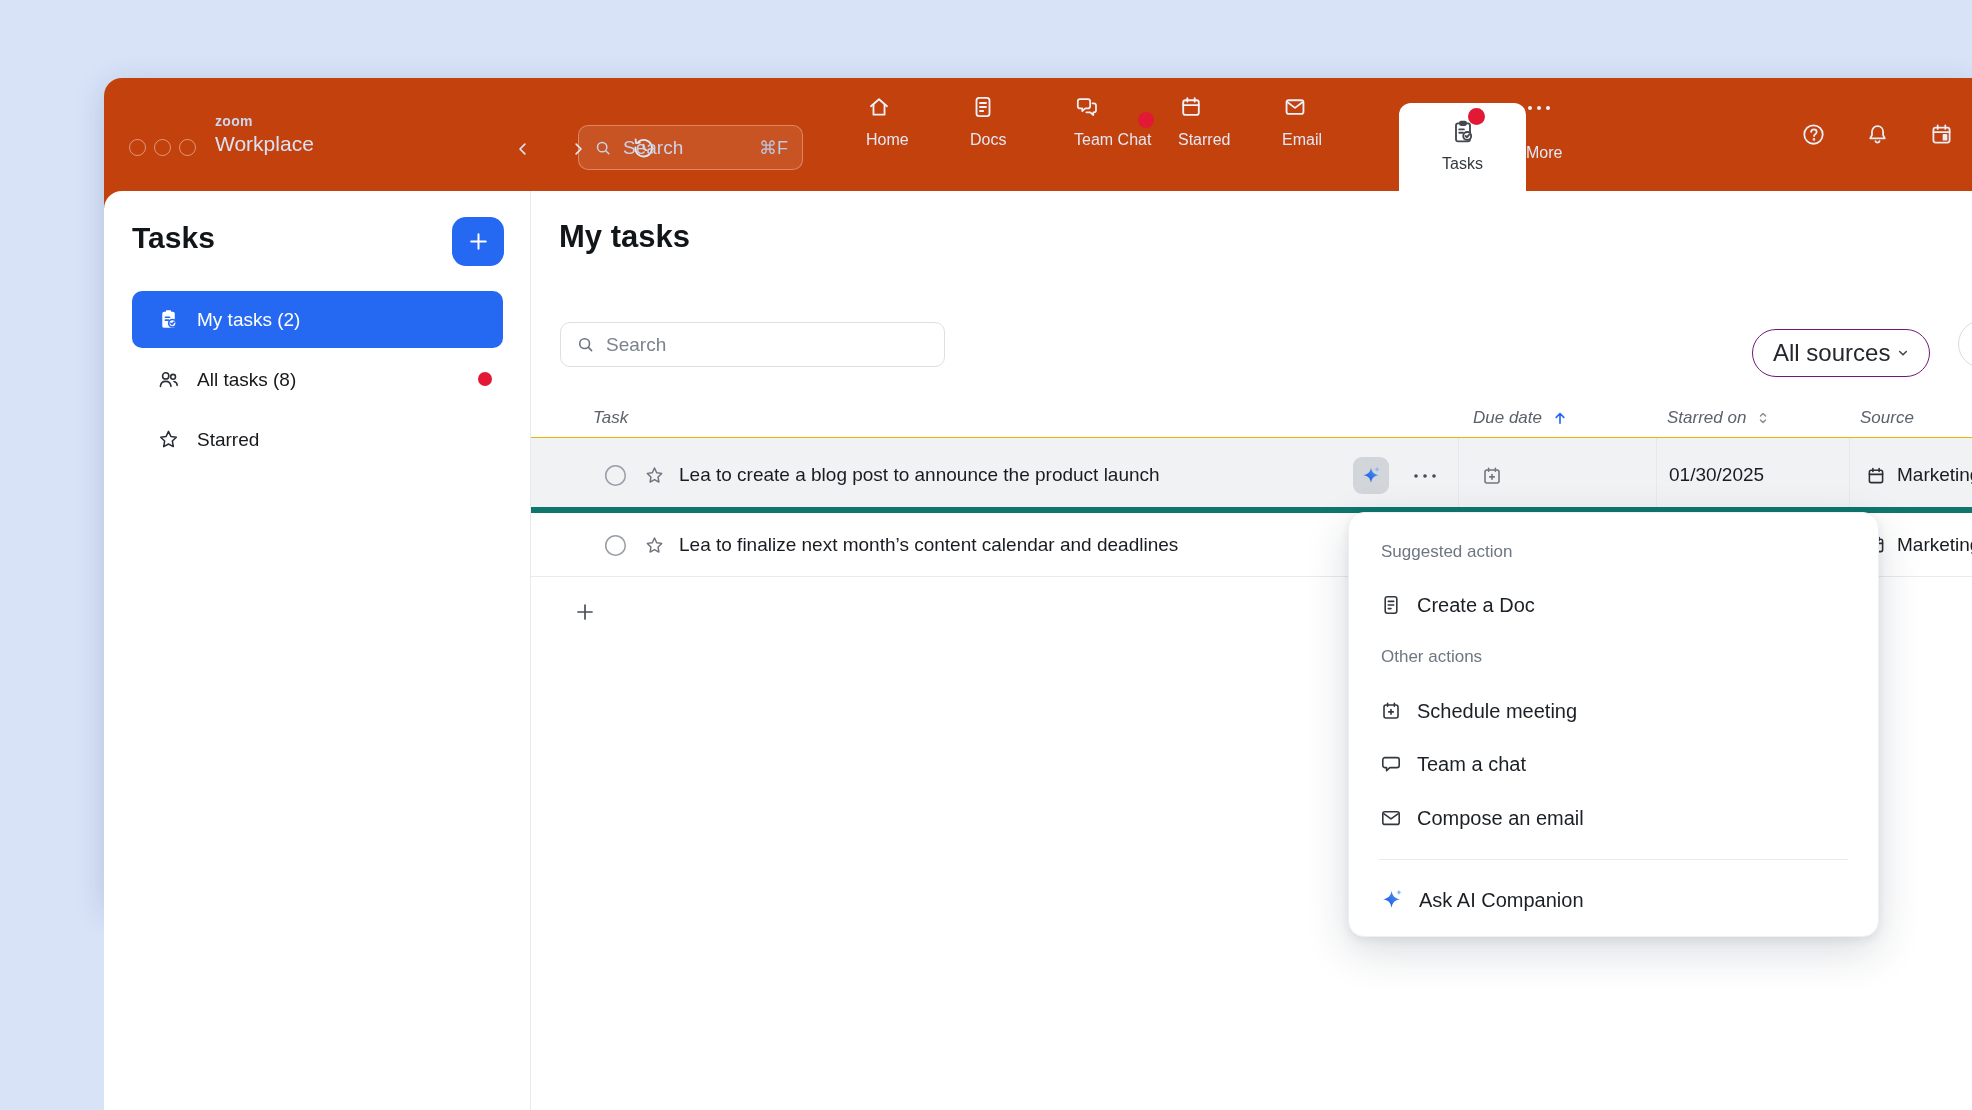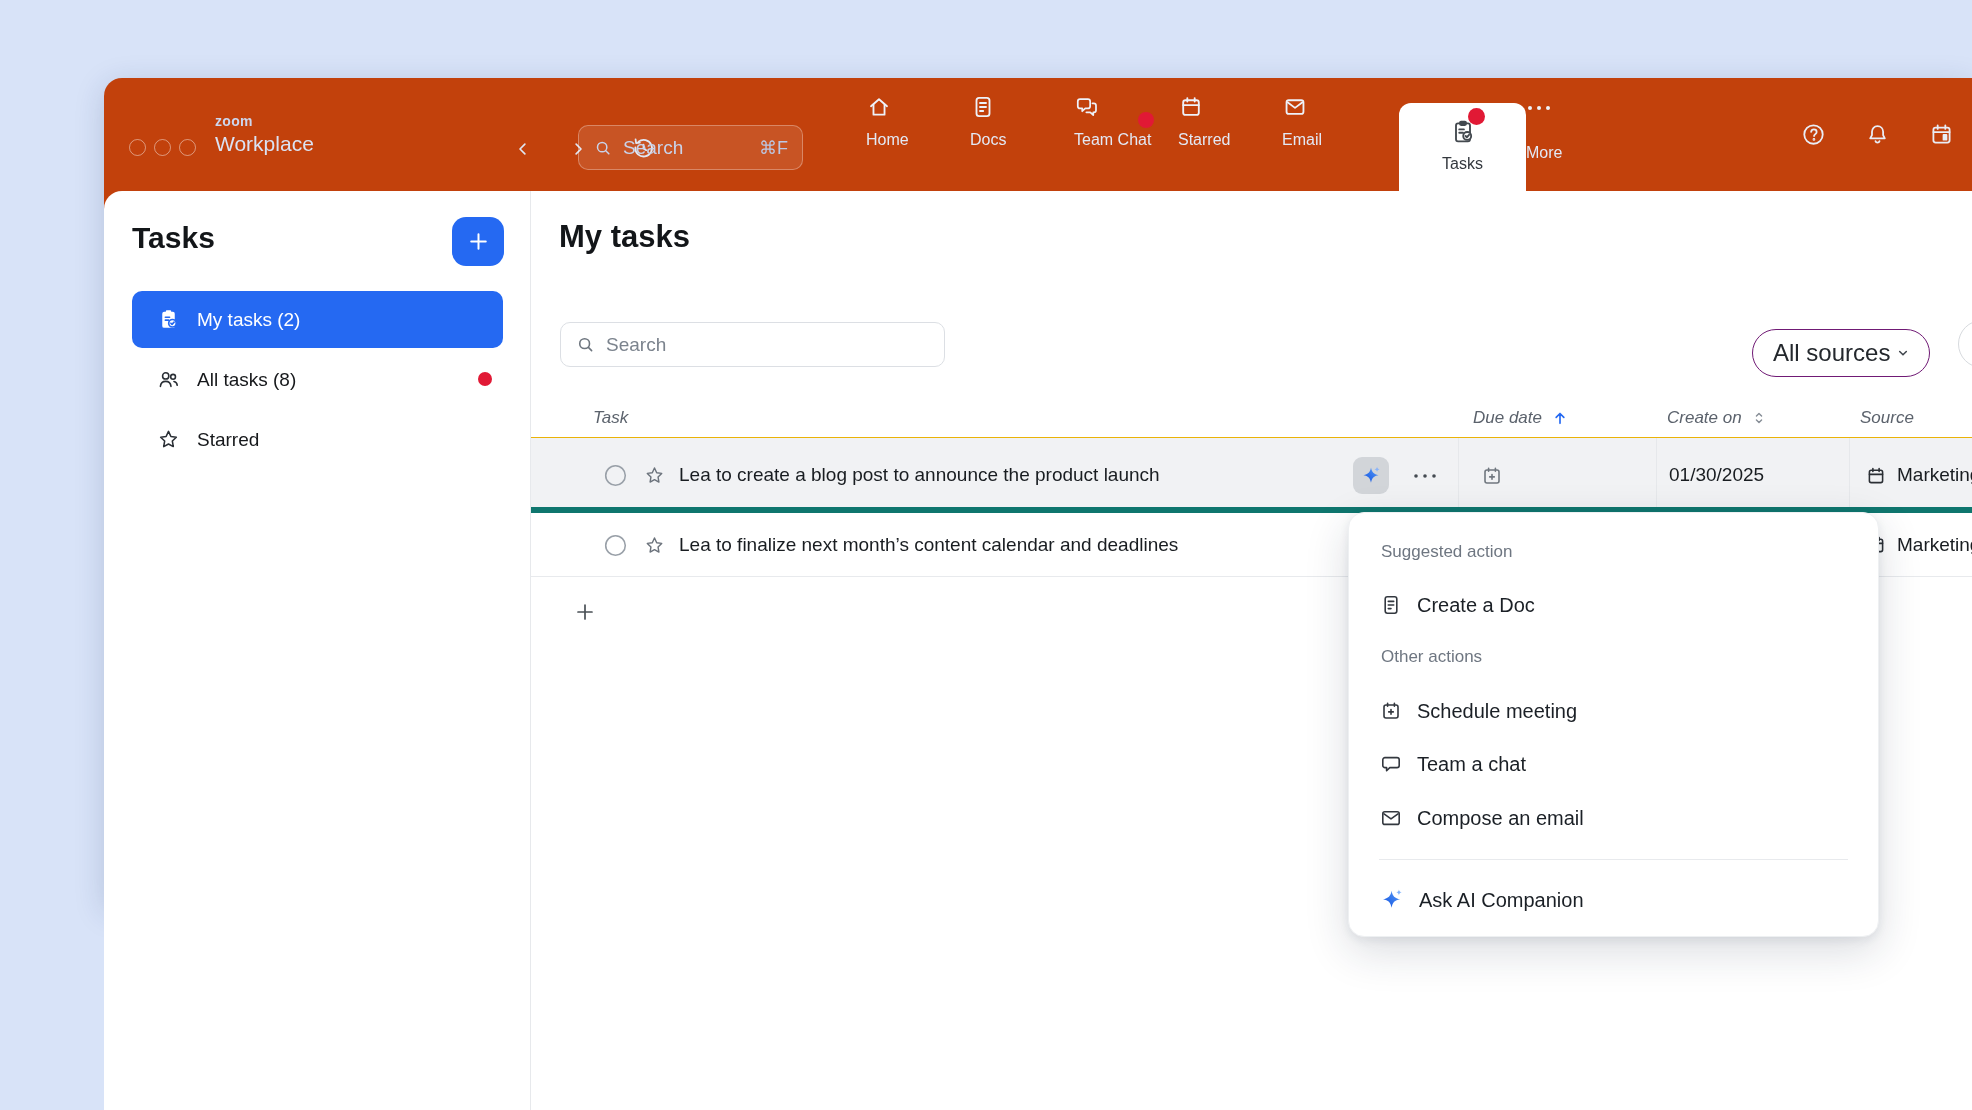--- a/index.html
+++ b/index.html
@@ -317,21 +317,21 @@
           <span class="col-label" style="left:62px">
             <span>Task</span>
           </span>
           <span class="col-label" style="left:942px">
             <span>Due date</span>
             <svg width="20" height="20" viewBox="0 0 24 24" fill="none" stroke="#2569f2" stroke-width="2" stroke-linecap="round" stroke-linejoin="round">
                 <path d="M12 18.4V6.6M7.4 11.2 12 6.6l4.6 4.6"></path>
               </svg>
           </span>
           <span class="col-label" style="left:1136px">
-            <span>Create on</span>
+            <span>Starred on</span>
             <svg width="18" height="18" viewBox="0 0 24 24" fill="none" stroke="#868d96" stroke-width="1.9" stroke-linecap="round" stroke-linejoin="round">
                 <path d="M8.6 9.4 12 6l3.4 3.4M8.6 14.6 12 18l3.4-3.4"></path>
               </svg>
           </span>
           <span class="col-label" style="left:1329px">
             <span>Source</span>
           </span>
         </div>
 
         <div class="t-row" style="top:247px;height:75px;background:#f1f2f4;border-bottom:6px solid #0f766e">

